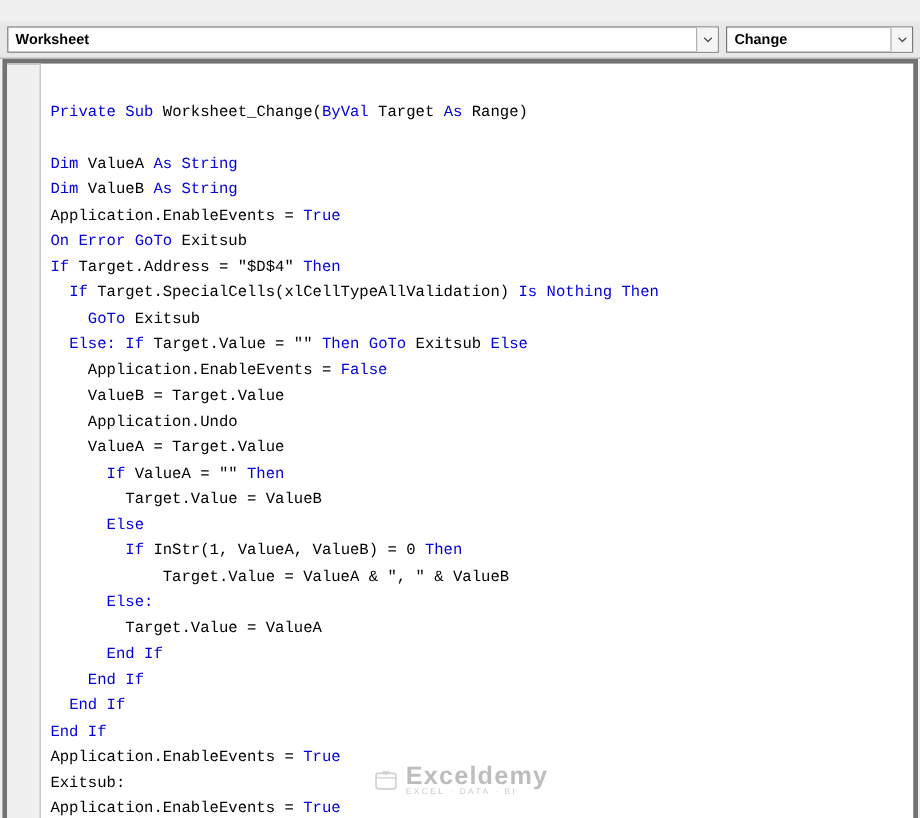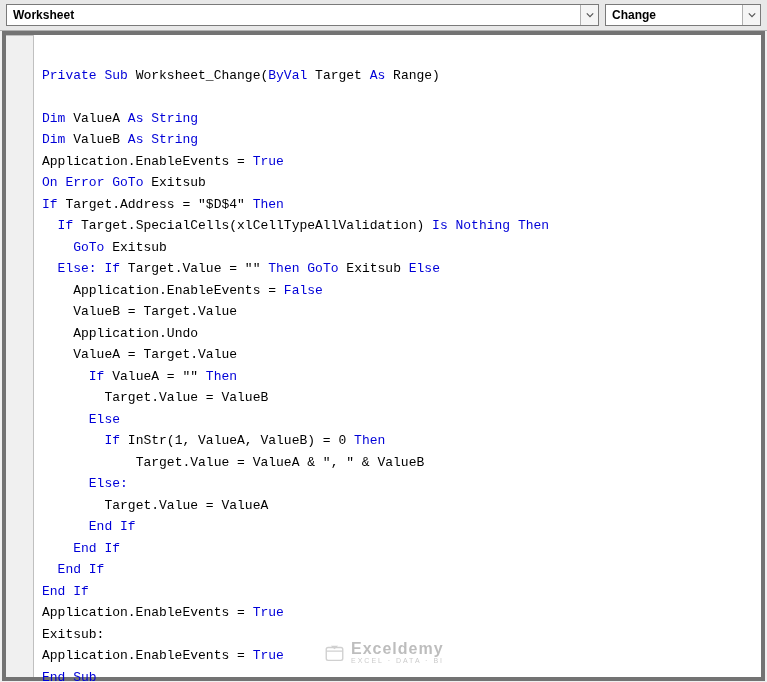--- a/index.html
+++ b/index.html
@@ -11,20 +11,21 @@
     height: 682px;
     overflow: hidden;
     position: relative;
   }
   .header {
     display: flex;
     gap: 6px;
     padding: 4px 6px;
     background: #e8e8e8;
     border-bottom: 1px solid #b0b0b0;
+    margin-top: 18px;
   }
   .combo {
     background: #fff;
     border: 1px solid #7a7a7a;
     height: 22px;
     display: flex;
     align-items: center;
     font-family: Arial, sans-serif;
     font-size: 12px;
     position: relative;
@@ -96,21 +97,21 @@
     pointer-events: none;
   }
   .wm-icon {
     width: 22px;
     height: 22px;
     display: flex;
     align-items: center;
     justify-content: center;
   }
   .wm-text { display: flex; flex-direction: column; line-height: 1; }
-  .wm-main { font-size: 16px; font-weight: 600; letter-spacing: 1px; color:#444; }
+  .wm-main { font-size: 21px; font-weight: 600; letter-spacing: 1px; color:#444; }
   .wm-sub { font-size: 7px; letter-spacing: 2px; color:#666; }
 </style>
 </head>
 <body>
 
 <div class="header">
   <div class="combo combo-left">
     <span class="combo-text">Worksheet</span>
     <span class="combo-arrow">
       <svg viewBox="0 0 10 10">

